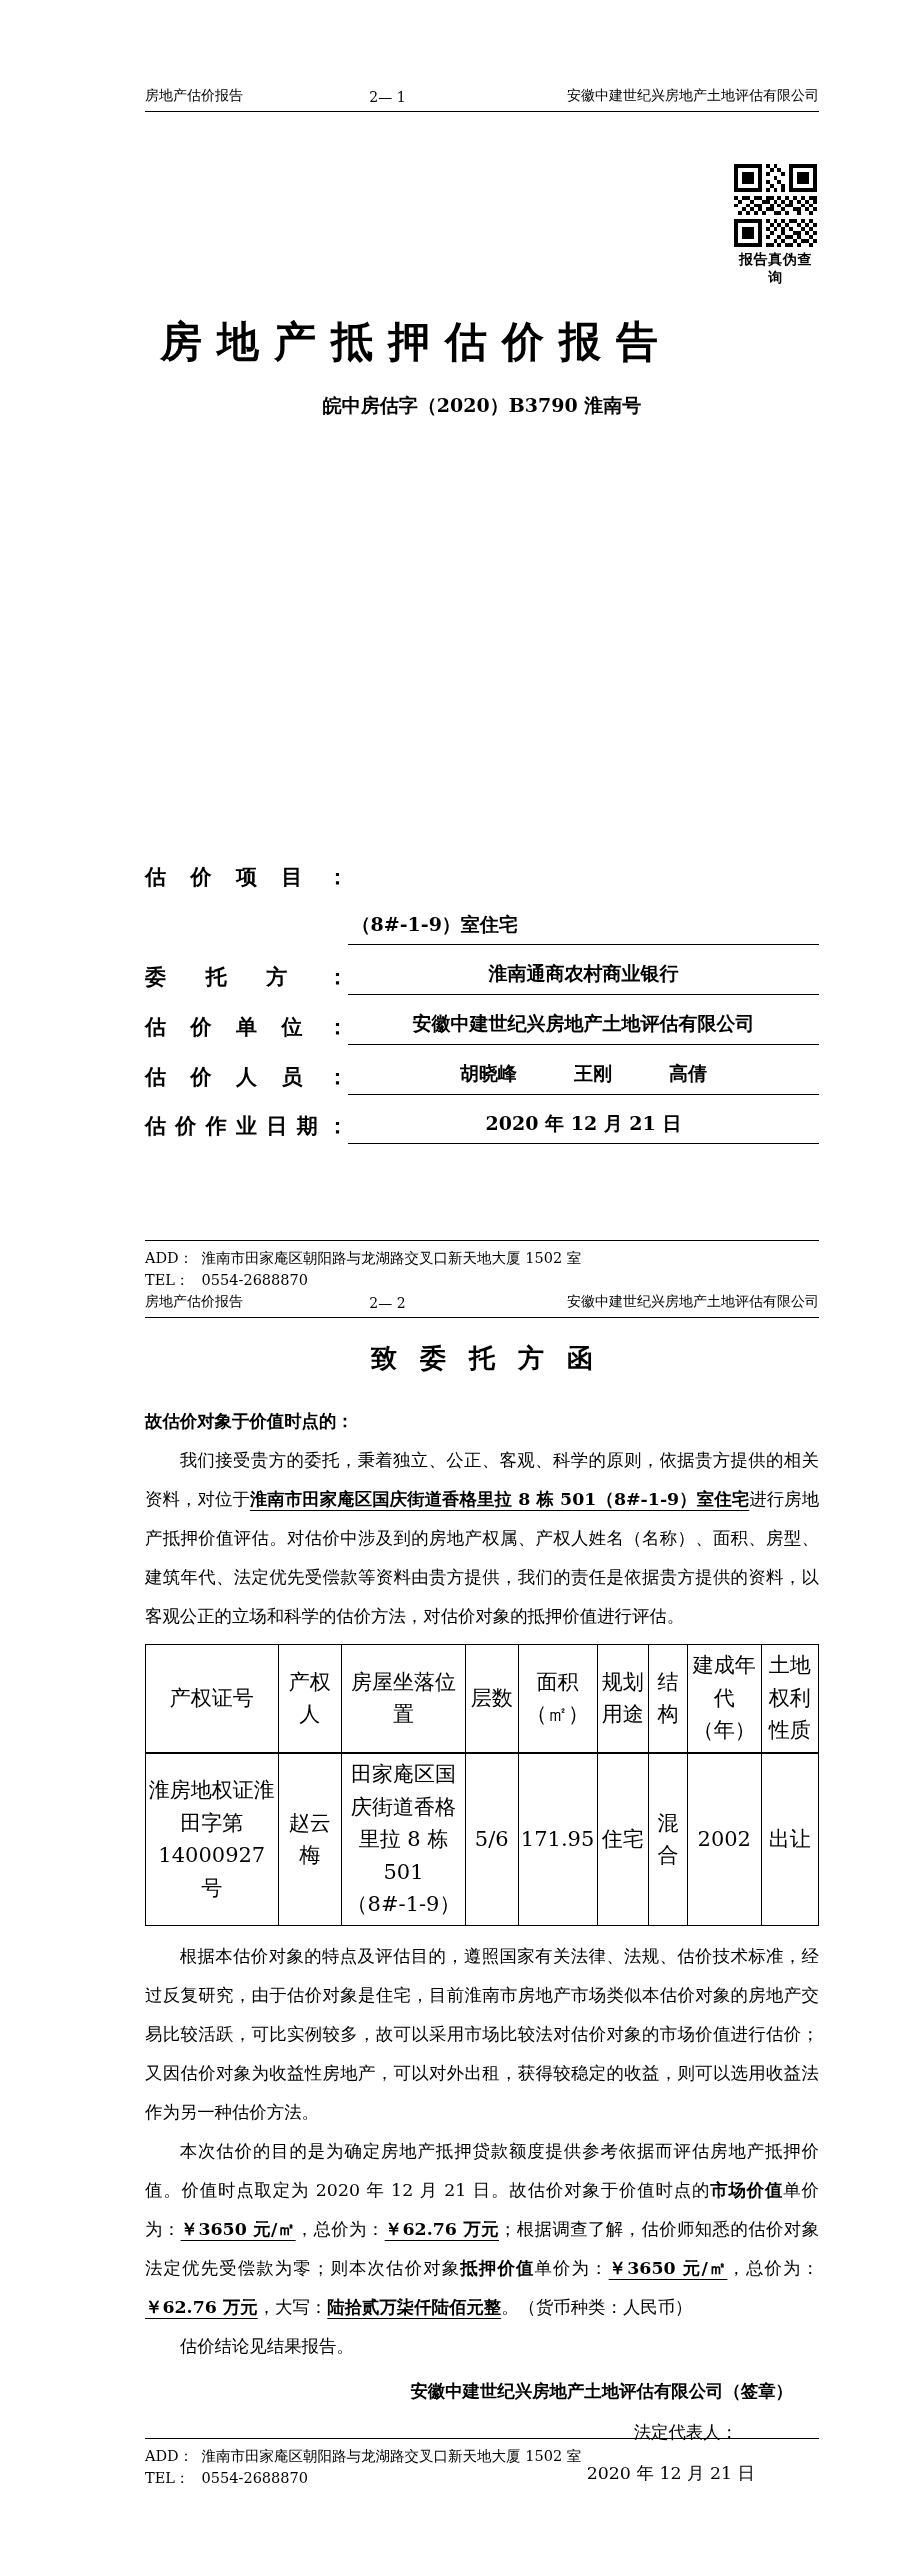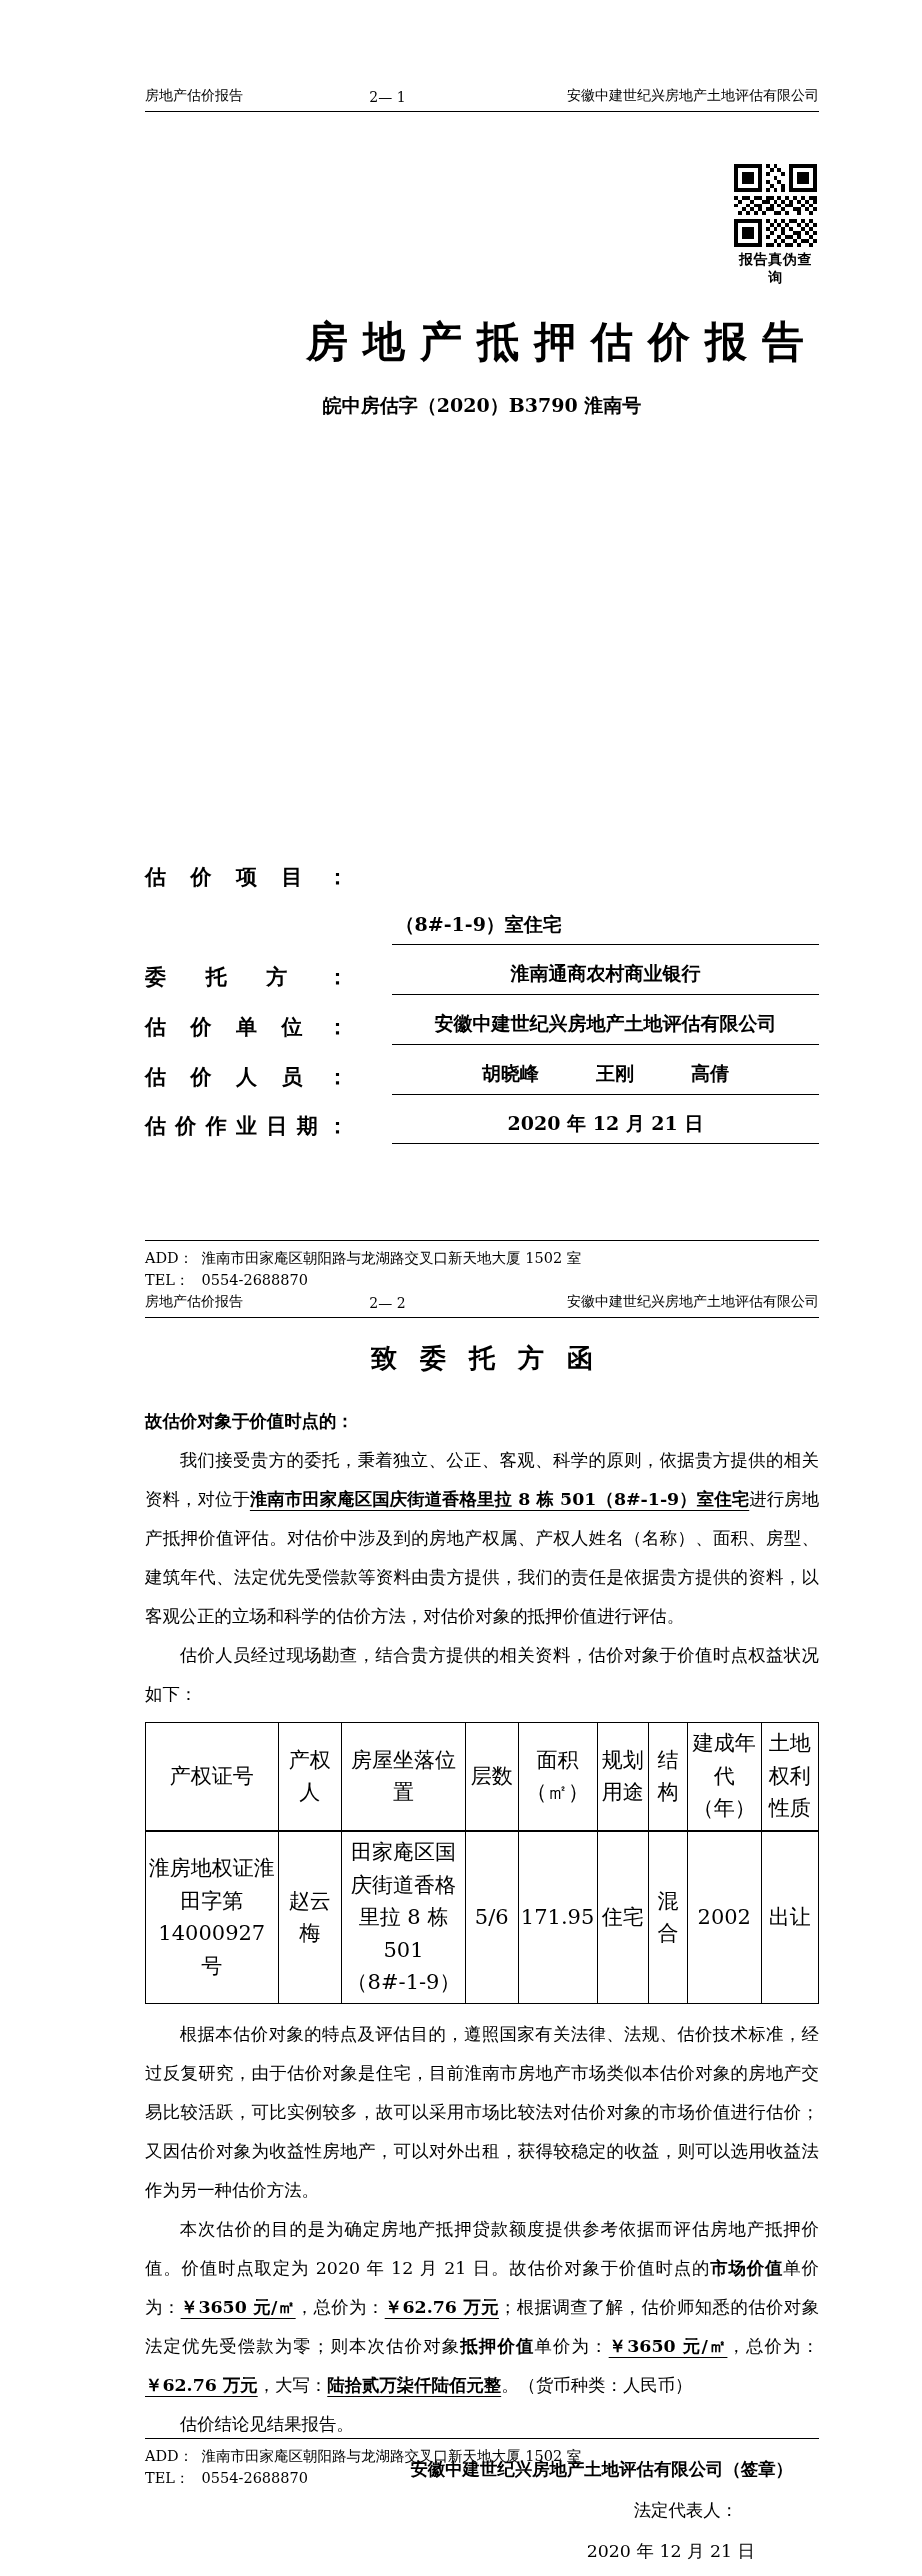--- a/index.html
+++ b/index.html
@@ -14,27 +14,27 @@
   
   .runhead{display:flex;justify-content:space-between;align-items:flex-end;
     font-size:14px;border-bottom:1.7px solid #000;padding-bottom:5.8px;gap:40px;}
   .runhead .c{margin-left:-35px;}
 
   
   .qrblock{left:734px;top:164px;width:83px;text-align:center;}
   .qrblock svg{display:block;width:83px;height:83px;}
   .qrcap{font-size:14px;font-weight:bold;margin-top:3.5px;letter-spacing:0.6px;}
 
-  .doctitle{top:314px;text-align:right;font-size:42px;font-weight:bold;
+  .doctitle{top:314px;text-align:left;font-size:42px;font-weight:bold;
     letter-spacing:15px;text-indent:15px;white-space:nowrap;}
   .repno{top:393px;text-align:center;font-size:19px;font-weight:bold;}
 
   
   .fields{top:859px;}
-  .frow{display:flex;align-items:flex-end;margin-bottom:11.6px;gap:44px;}
+  .frow{display:flex;align-items:flex-end;margin-bottom:11.6px;}
   .flabel{width:203px;flex:0 0 203px;font-size:21px;font-weight:bold;
     text-align:justify;text-align-last:justify;line-height:36px;}
   .fval{flex:1;border-bottom:1.7px solid #000;font-size:19px;font-weight:bold;
     line-height:35px;padding-bottom:2.3px;}
   .fval.center{text-align:center;}
   .fval.left{text-align:left;padding-left:3.5px;}
 
   
   .pfoot{border-top:1.7px solid #000;padding-top:7px;font-size:14.5px;line-height:21.5px;}
   .pfoot .lbl{display:inline-block;min-width:52px;}
@@ -226,21 +226,20 @@
   <span>房地产估价报告</span>
   <span class="c">2— 2</span>
   <span>安徽中建世纪兴房地产土地评估有限公司</span>
 </div>
 
 <div class="abs content letter">
   <div class="lettertitle">致委托方函</div>
   <div class="bodytext">
     <div class="salutation">故估价对象于价值时点的：</div>
     <p class="para" style="margin:0;"><span>我们接受贵方的委托，秉着独立、公正、客观、科学的原则，依据贵方提供的相关资料，对位于</span><span class="bu">淮南市田家庵区国庆街道香格里拉 8 栋 501（8#-1-9）室住宅</span><span>进行房地产抵押价值评估。对估价中涉及到的房地产权属、产权人姓名（名称）、面积、房型、建筑年代、法定优先受偿款等资料由贵方提供，我们的责任是依据贵方提供的资料，以客观公正的立场和科学的估价方法，对估价对象的抵押价值进行评估。</span></p>
-    <p class="para" style="margin:0;">估价人员经过现场勘查，结合贵方提供的相关资料，估价对象于价值时点权益状况如下：</p>
 
     <table class="rights">
       <thead>
         <tr>
           <th style="width:20%">产权证号</th>
           <th style="width:10%">产权人</th>
           <th style="width:19%">房屋坐落位置</th>
           <th style="width:8%">层数</th>
           <th style="width:9%">面积（㎡）</th>
           <th style="width:8%">规划用途</th>

